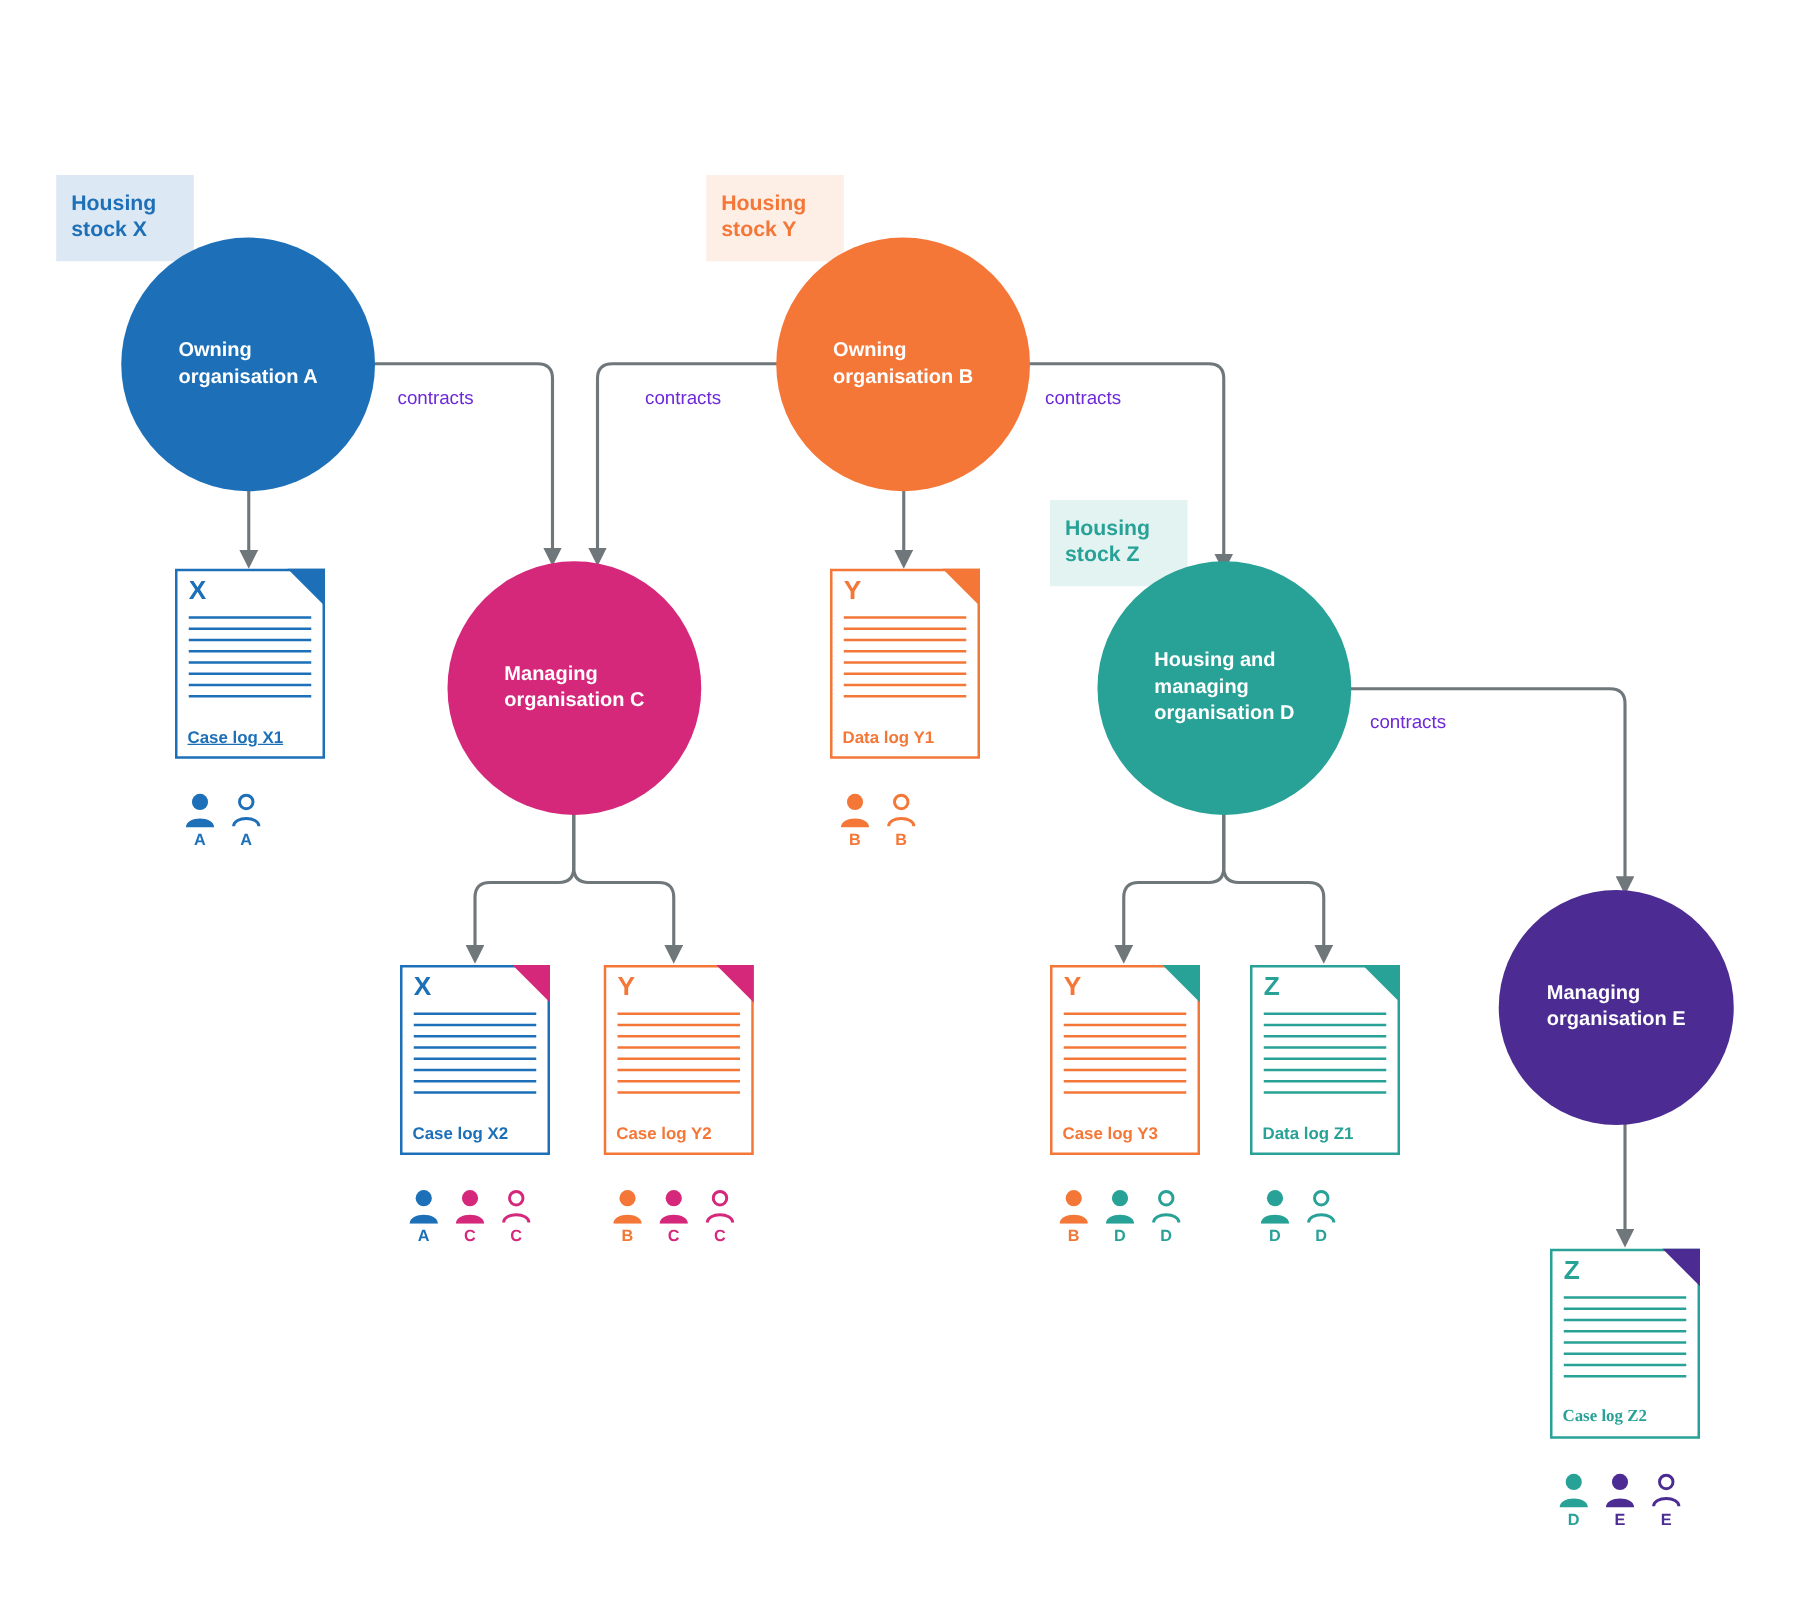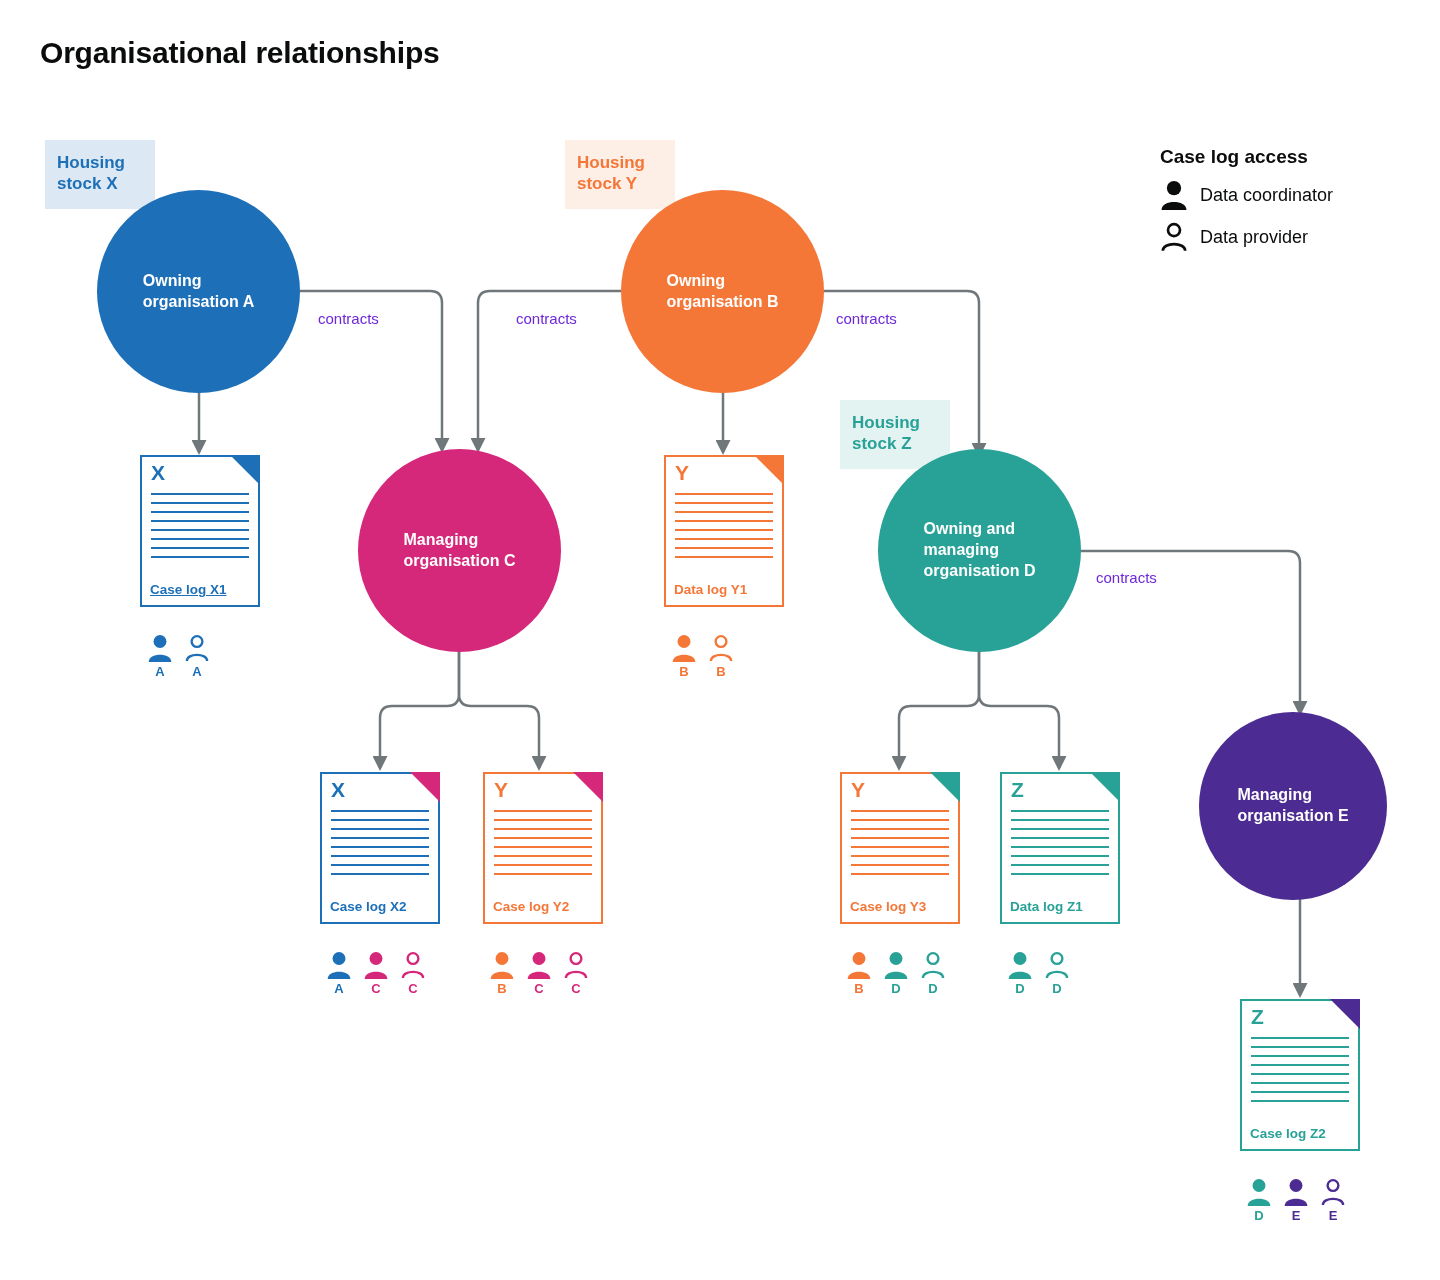--- a/index.html
+++ b/index.html
@@ -150,21 +150,20 @@
   }
   .legend-row span.lbl {
     font-size: 18px;
   }
 </style>
 </head>
 <body>
 
 <div id="canvas">
 
-  <div class="title">Organisational relationships</div>
 
   <svg class="wires" viewBox="0 0 1440 1280">
     <defs>
       <marker id="arrow" viewBox="0 0 10 10" refX="8" refY="5" markerWidth="6" markerHeight="6" orient="auto-start-reverse">
         <path d="M 0 0 L 10 5 L 0 10 z" fill="#6f777b"></path>
       </marker>
     </defs>
     <g fill="none" stroke="#6f777b" stroke-width="2.5" marker-end="url(#arrow)">
 
       <path d="M 199 392 L 199 452"></path>
@@ -218,21 +217,21 @@
     <span style="white-space:pre-line">Owning
 organisation B</span>
   </div>
 
   <div class="circle" style="left:358px; top:449px; width:203px; height:203px; background:#d5287b;">
     <span style="white-space:pre-line">Managing
 organisation C</span>
   </div>
 
   <div class="circle" style="left:878px; top:449px; width:203px; height:203px; background:#28a197;">
-    <span style="white-space:pre-line">Owning and
+    <span style="white-space:pre-line">Housing and
 managing
 organisation D</span>
   </div>
 
   <div class="circle" style="left:1199px; top:712px; width:188px; height:188px; background:#4c2c92;">
     <span style="white-space:pre-line">Managing
 organisation E</span>
   </div>
 
   <div class="doc" style="left:140px; top:455px; border-color:#1d70b8;">
@@ -468,21 +467,21 @@
     <div class="lines">
       <i style="background:#28a197"></i>
         <i style="background:#28a197"></i>
         <i style="background:#28a197"></i>
         <i style="background:#28a197"></i>
         <i style="background:#28a197"></i>
         <i style="background:#28a197"></i>
         <i style="background:#28a197"></i>
         <i style="background:#28a197"></i>
     </div>
-    <div class="doc-label" style="color:#28a197;">Case log Z2</div>
+    <div class="doc-label" style="color:#28a197;font-family:Liberation Serif, serif;">Case log Z2</div>
   </div>
   <div class="people" style="left:1245px; top:1178px;">
     <div class="person">
       <svg width="26" height="28" viewBox="0 0 24 26">
         <circle cx="12" cy="7" r="6" fill="#28a197"></circle>
         <path d="M1.5 26 C1.5 17 22.5 17 22.5 26 Z" fill="#28a197"></path>
       </svg>
       <div class="plabel" style="color:#28a197">D</div>
     </div>
     <div class="person">
@@ -494,31 +493,14 @@
     </div>
     <div class="person">
       <svg width="26" height="28" viewBox="0 0 24 26">
         <circle cx="12" cy="7" r="5" fill="none" stroke="#4c2c92" stroke-width="2.2"></circle>
         <path d="M2.6 25 C2.6 17.5 21.4 17.5 21.4 25" fill="none" stroke="#4c2c92" stroke-width="2.2"></path>
       </svg>
       <div class="plabel" style="color:#4c2c92">E</div>
     </div>
   </div>
 
-  <div class="legend">
-    <h2>Case log access</h2>
-    <div class="legend-row">
-      <svg width="28" height="30" viewBox="0 0 24 26">
-        <circle cx="12" cy="7" r="6.2" fill="#0b0c0c"></circle>
-        <path d="M1.2 26 C1.2 16.8 22.8 16.8 22.8 26 Z" fill="#0b0c0c"></path>
-      </svg>
-      <span class="lbl">Data coordinator</span>
-    </div>
-    <div class="legend-row">
-      <svg width="28" height="30" viewBox="0 0 24 26">
-        <circle cx="12" cy="7" r="5.2" fill="none" stroke="#0b0c0c" stroke-width="2.3"></circle>
-        <path d="M2.3 25 C2.3 17.2 21.7 17.2 21.7 25" fill="none" stroke="#0b0c0c" stroke-width="2.3"></path>
-      </svg>
-      <span class="lbl">Data provider</span>
-    </div>
-  </div>
 
 </div>
 
 </body></html>

